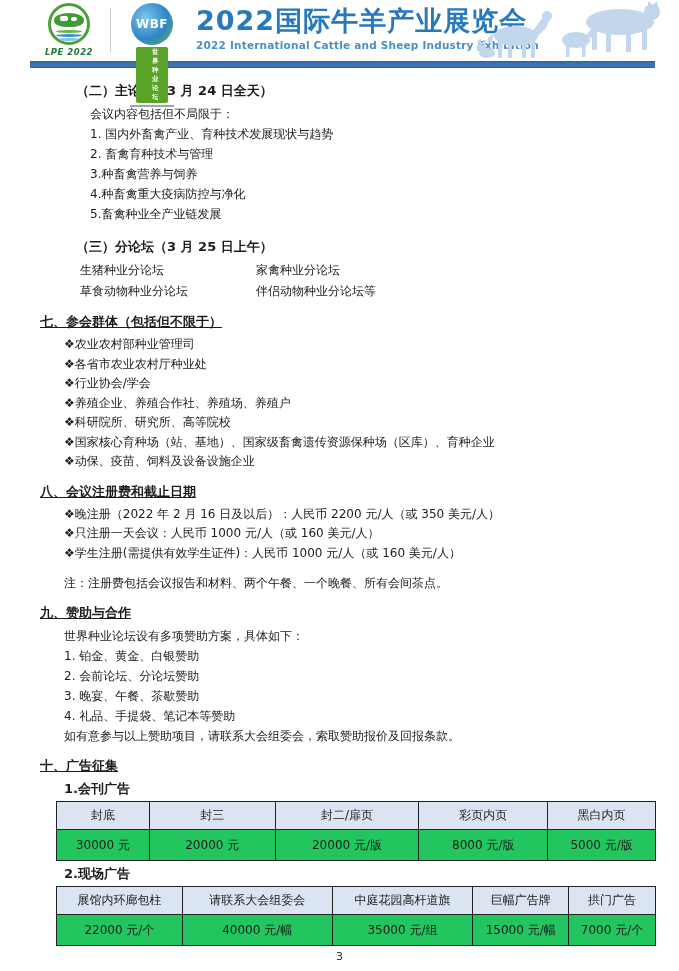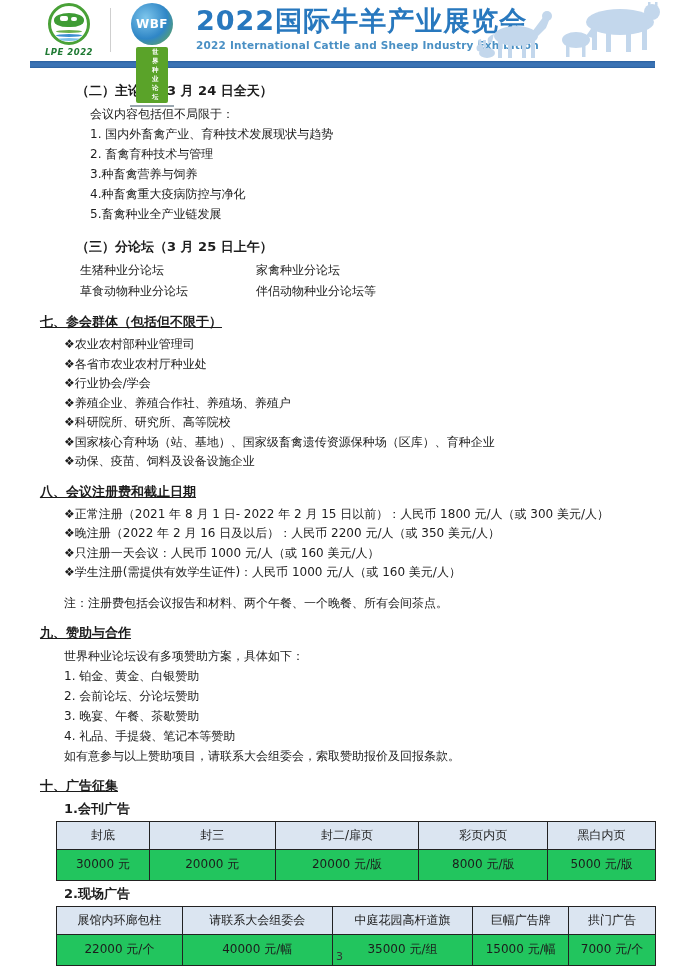--- a/index.html
+++ b/index.html
@@ -151,21 +151,20 @@
     <div class="h-num">七、参会群体（包括但不限于）</div>
     <div class="bullet-line">❖农业农村部种业管理司</div>
     <div class="bullet-line">❖各省市农业农村厅种业处</div>
     <div class="bullet-line">❖行业协会/学会</div>
     <div class="bullet-line">❖养殖企业、养殖合作社、养殖场、养殖户</div>
     <div class="bullet-line">❖科研院所、研究所、高等院校</div>
     <div class="bullet-line">❖国家核心育种场（站、基地）、国家级畜禽遗传资源保种场（区库）、育种企业</div>
     <div class="bullet-line">❖动保、疫苗、饲料及设备设施企业</div>
 
     <div class="h-num">八、会议注册费和截止日期</div>
-    <div class="bullet-line">❖正常注册（2021 年 8 月 1 日- 2022 年 2 月 15 日以前）：人民币 1800 元/人（或 300 美元/人）</div>
     <div class="bullet-line">❖晚注册（2022 年 2 月 16 日及以后）：人民币 2200 元/人（或 350 美元/人）</div>
     <div class="bullet-line">❖只注册一天会议：人民币 1000 元/人（或 160 美元/人）</div>
     <div class="bullet-line">❖学生注册(需提供有效学生证件)：人民币 1000 元/人（或 160 美元/人）</div>
     <div class="reg-note">注：注册费包括会议报告和材料、两个午餐、一个晚餐、所有会间茶点。</div>
 
     <div class="h-num">九、赞助与合作</div>
     <div class="ind">世界种业论坛设有多项赞助方案，具体如下：</div>
     <div class="ind">1.  铂金、黄金、白银赞助</div>
     <div class="ind">2.  会前论坛、分论坛赞助</div>
     <div class="ind">3.  晚宴、午餐、茶歇赞助</div>

